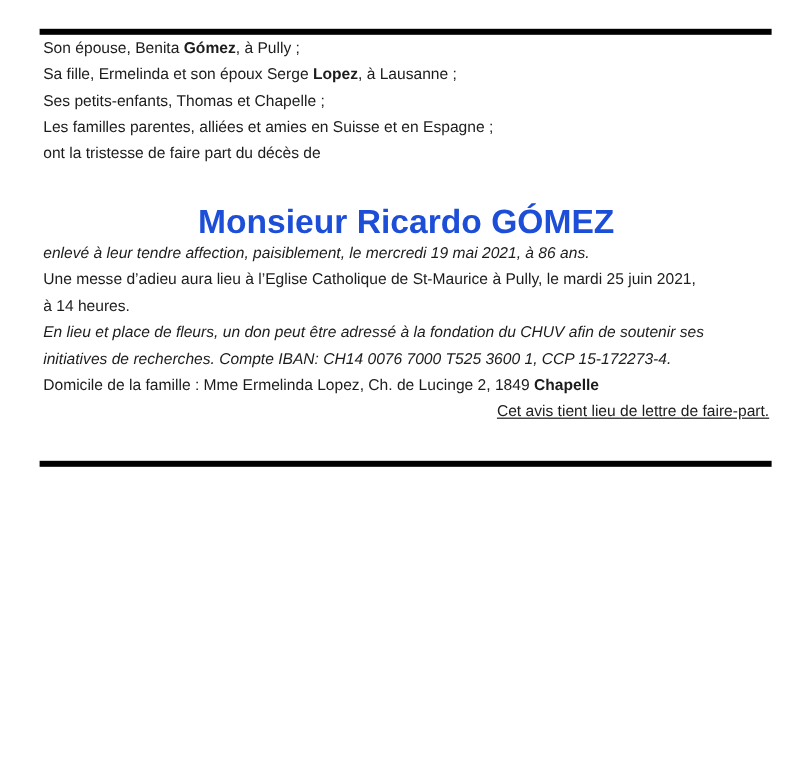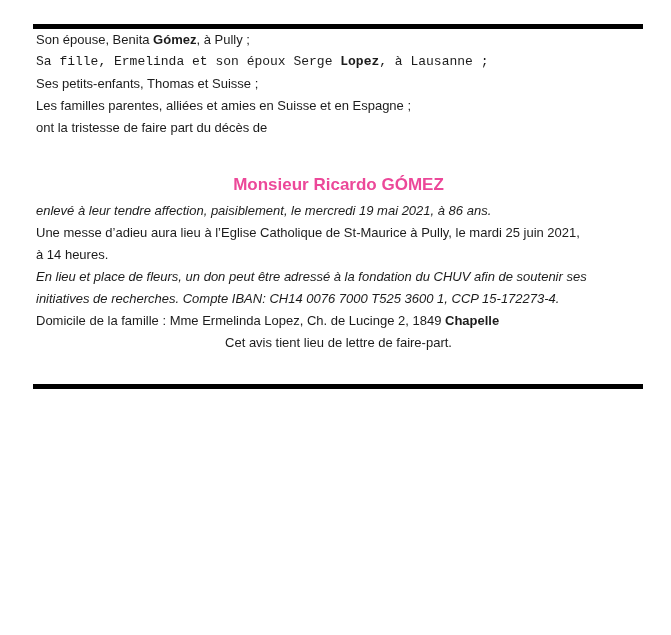--- a/index.html
+++ b/index.html
@@ -26,54 +26,54 @@
   .rule-top { margin-top: 24px; }
   .rule-bottom { margin-top: 30px; }
   .content {
     padding: 0 30px 0 36px;
     font-size: 13px;
     line-height: 22px;
   }
   .content p { margin: 0; }
   strong, .b { font-weight: bold; }
   .m-spouse       { margin-top: 28px; }
-  .m-daughter     { margin-top: 0; font-family: Liberation Mono, monospace; }
+  .m-daughter     { margin-top: 0; }
   .m-grandch      { margin-top: 6px; }
   .m-families     { margin-top: 7px; }
   .m-announce     { margin-top: 8px; }
   .title {
     margin: 31px 0 0 0;
-    font-size: 17px;
+    font-size: 28px;
     line-height: 30px;
     font-weight: bold;
     text-align: center;
-    color: #ec4899;
+    color: #1d4ed8;
   }
   .m-death        { margin-top: 35px; font-style: italic; }
   .m-mass         { margin-top: 13px; }
   .m-repose       { margin-top: 8px; }
   .m-thanks       { margin-top: 16px; }
   .m-donation     { margin-top: 16px; font-style: italic; }
   .m-residence    { margin-top: 10px; }
-  .m-closing      { margin-top: 18px; text-align: center; }
+  .m-closing      { margin-top: 18px; text-align: right; text-decoration: underline; }
 </style>
 </head>
 <body>
 
 <div class="page">
 
   <div class="rule rule-top"></div>
 
   <div class="content">
 
     <p class="m-spouse"><span>Son épouse, Benita </span><strong>Gómez</strong><span>, à Pully ;</span></p>
 
     <p class="m-daughter"><span>Sa fille, Ermelinda et son époux Serge </span><strong>Lopez</strong><span>, à Lausanne ;</span></p>
 
-    <p class="m-grandch">Ses petits-enfants, Thomas et Suisse ;</p>
+    <p class="m-grandch">Ses petits-enfants, Thomas et Chapelle ;</p>
 
     <p class="m-families">Les familles parentes, alliées et amies en Suisse et en Espagne ;</p>
 
     <p class="m-announce">ont la tristesse de faire part du décès de</p>
 
     <h1 class="title">Monsieur Ricardo GÓMEZ</h1>
 
     <p class="m-death">enlevé à leur tendre affection, paisiblement, le mercredi 19 mai 2021, à 86 ans.</p>
 
     <p class="m-mass"><span>Une messe d’adieu aura lieu à l’Eglise Catholique de St-Maurice à Pully, le mardi 25 juin 2021,</span><br><span>à 14 heures.</span></p>

